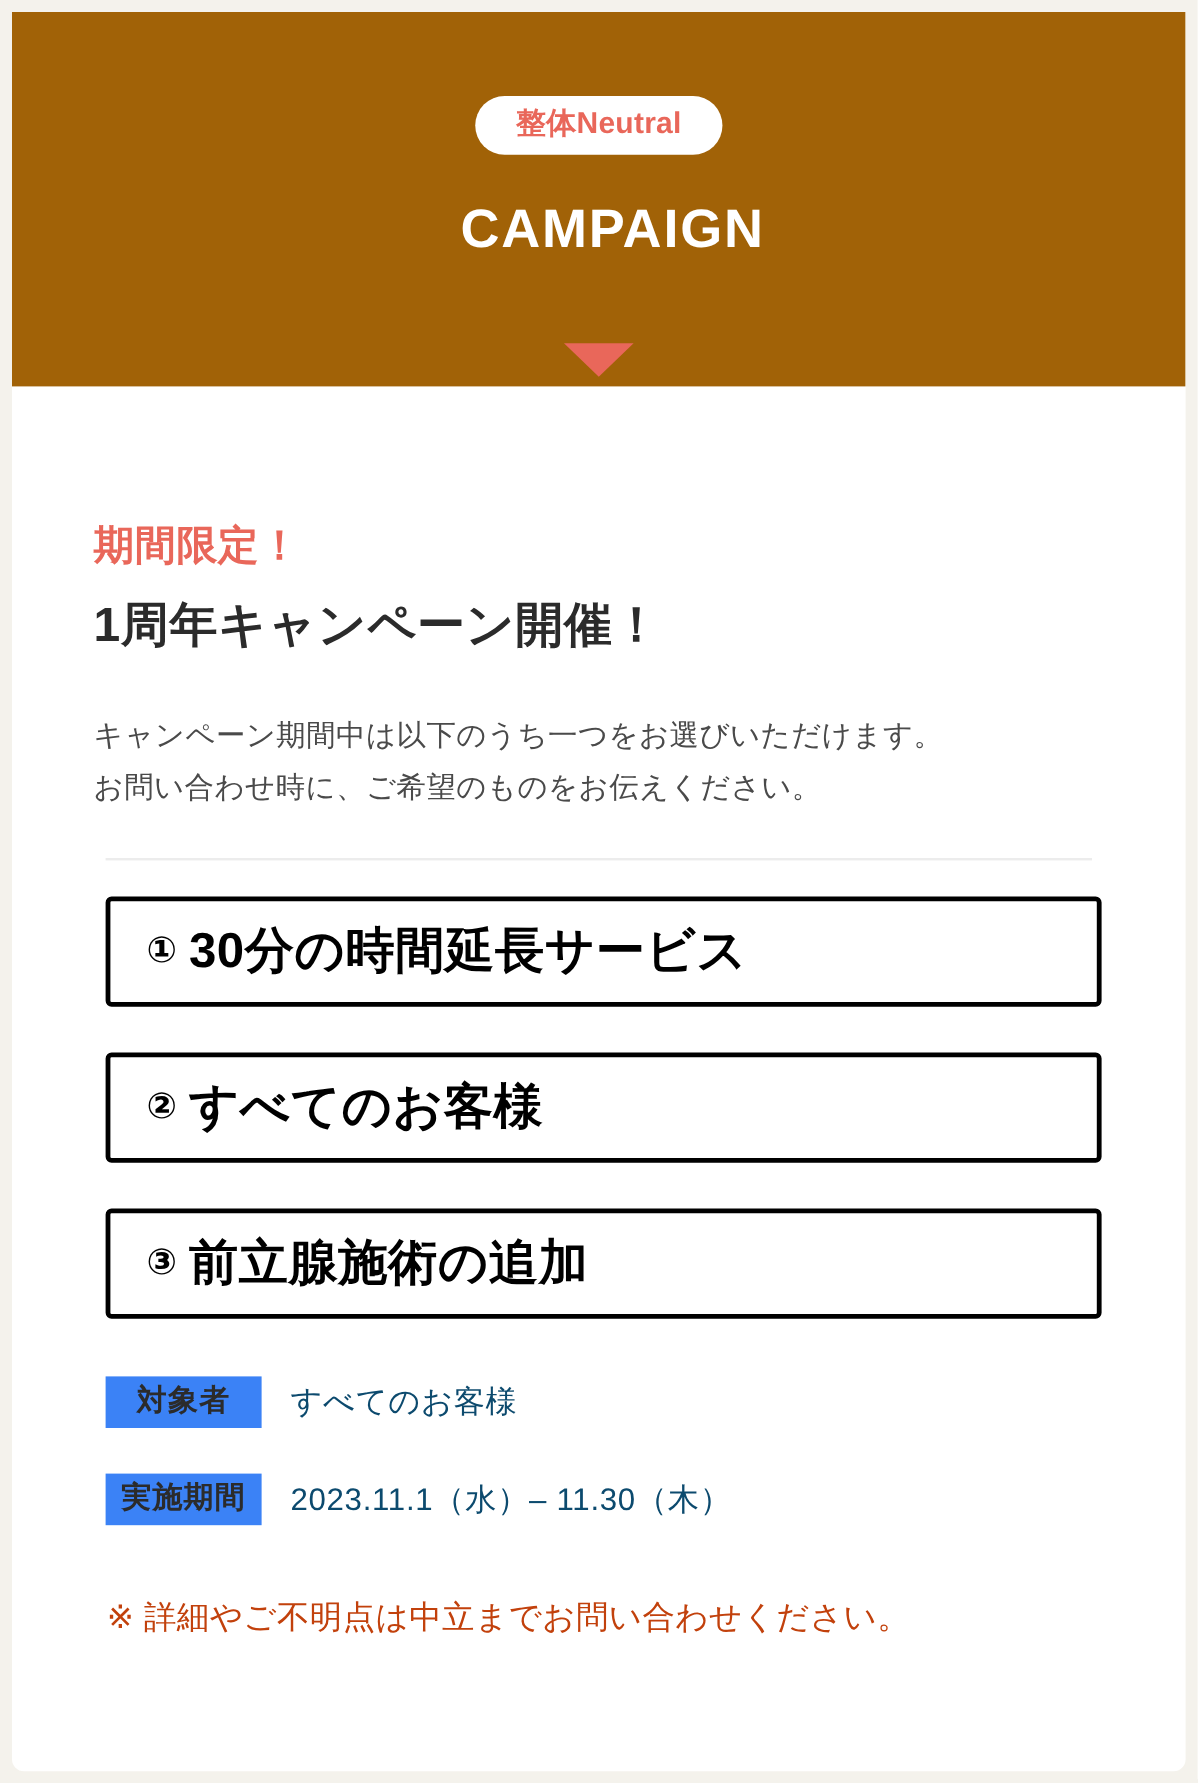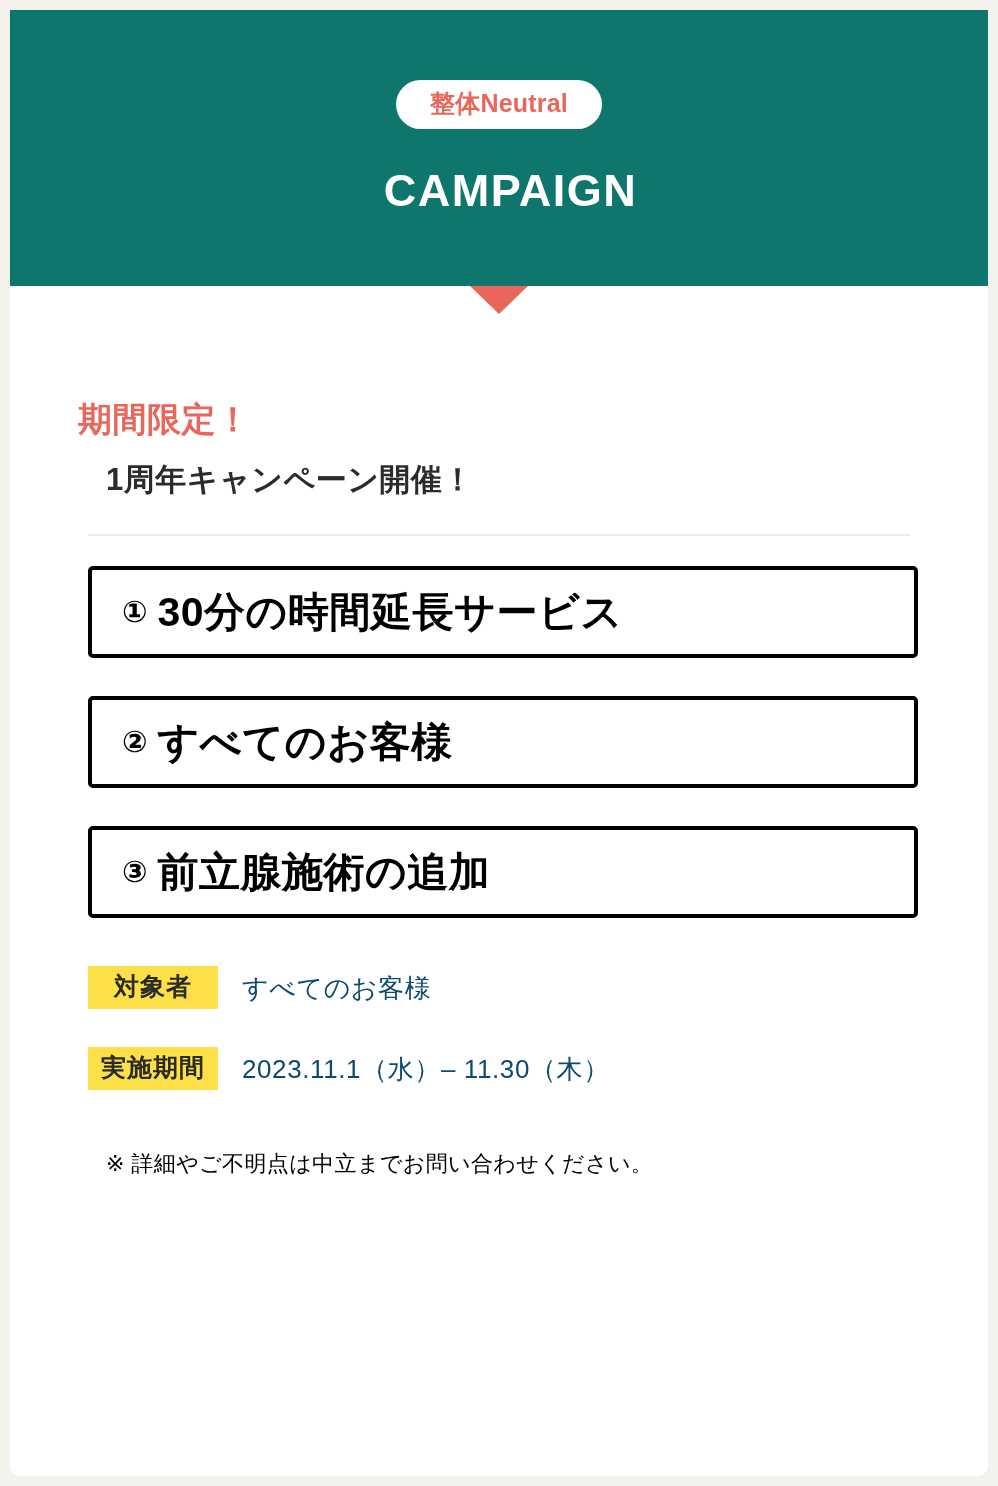--- a/index.html
+++ b/index.html
@@ -25,22 +25,22 @@
     background: #ffffff;
     border-bottom-left-radius: 10px;
     border-bottom-right-radius: 10px;
     overflow: hidden;
   }
 
   
   .header {
     position: relative;
     width: 100%;
-    height: 276px;
-    background: #0f766e;
+    height: 312px;
+    background: #a16207;
     box-sizing: border-box;
   }
   .brand-pill {
     position: absolute;
     left: 50%;
     top: 70px;
     transform: translateX(-50%);
     background: #ffffff;
     color: #e9675a;
     border-radius: 999px;
@@ -86,25 +86,24 @@
     margin-top: 114px;
     color: #e9675a;
     font-size: 34px;
     font-weight: bold;
     line-height: 1.15;
     letter-spacing: 0.5px;
   }
   .headline {
     margin-top: 22px;
     color: #2b2b2b;
-    font-size: 31px;
+    font-size: 40px;
     font-weight: bold;
     line-height: 1.2;
     letter-spacing: 0.5px;
-    margin-left: 28px;
   }
 
   .lead {
     margin-top: 48px;
     color: #4a4a4a;
     font-size: 24.5px;
     line-height: 1.75;
     letter-spacing: 0.4px;
   }
   .lead-line { display: block; white-space: nowrap; }
@@ -151,42 +150,42 @@
     margin-left: 10px;
   }
   .meta-row {
     display: flex;
     align-items: center;
     margin-bottom: 38px;
   }
   .meta-label {
     width: 130px;
     box-sizing: border-box;
-    background: #fde047;
+    background: #3b82f6;
     color: #2b2b2b;
     font-size: 25px;
     font-weight: bold;
     text-align: center;
     padding: 8px 0 10px;
     line-height: 1;
     letter-spacing: 1px;
   }
   .meta-value {
     margin-left: 24px;
     color: #0c4a6e;
     font-size: 26px;
     line-height: 1;
     letter-spacing: 0.6px;
   }
 
   .note {
     margin-top: 56px;
-    margin-left: 28px;
-    color: #000000;
-    font-size: 22px;
+    margin-left: 11px;
+    color: #c2410c;
+    font-size: 27px;
     line-height: 1.6;
     letter-spacing: 0.4px;
   }
 </style>
 </head>
 <body>
 
 <div class="card">
 
   <div class="header">
@@ -194,20 +193,24 @@
     <div class="campaign-title">CAMPAIGN</div>
   </div>
   <div class="header-arrow"></div>
 
   <div class="body-wrap">
 
     <div class="eyebrow">期間限定！</div>
 
     <div class="headline">1周年キャンペーン開催！</div>
 
+    <div class="lead">
+      <span class="lead-line">キャンペーン期間中は以下のうち一つをお選びいただけます。</span>
+      <span class="lead-line">お問い合わせ時に、ご希望のものをお伝えください。</span>
+    </div>
 
     <div class="divider"></div>
 
     <div class="options">
 
       <div class="option-box">
         <span class="option-num">①</span>
         <span class="option-label">30分の時間延長サービス</span>
       </div>
 

